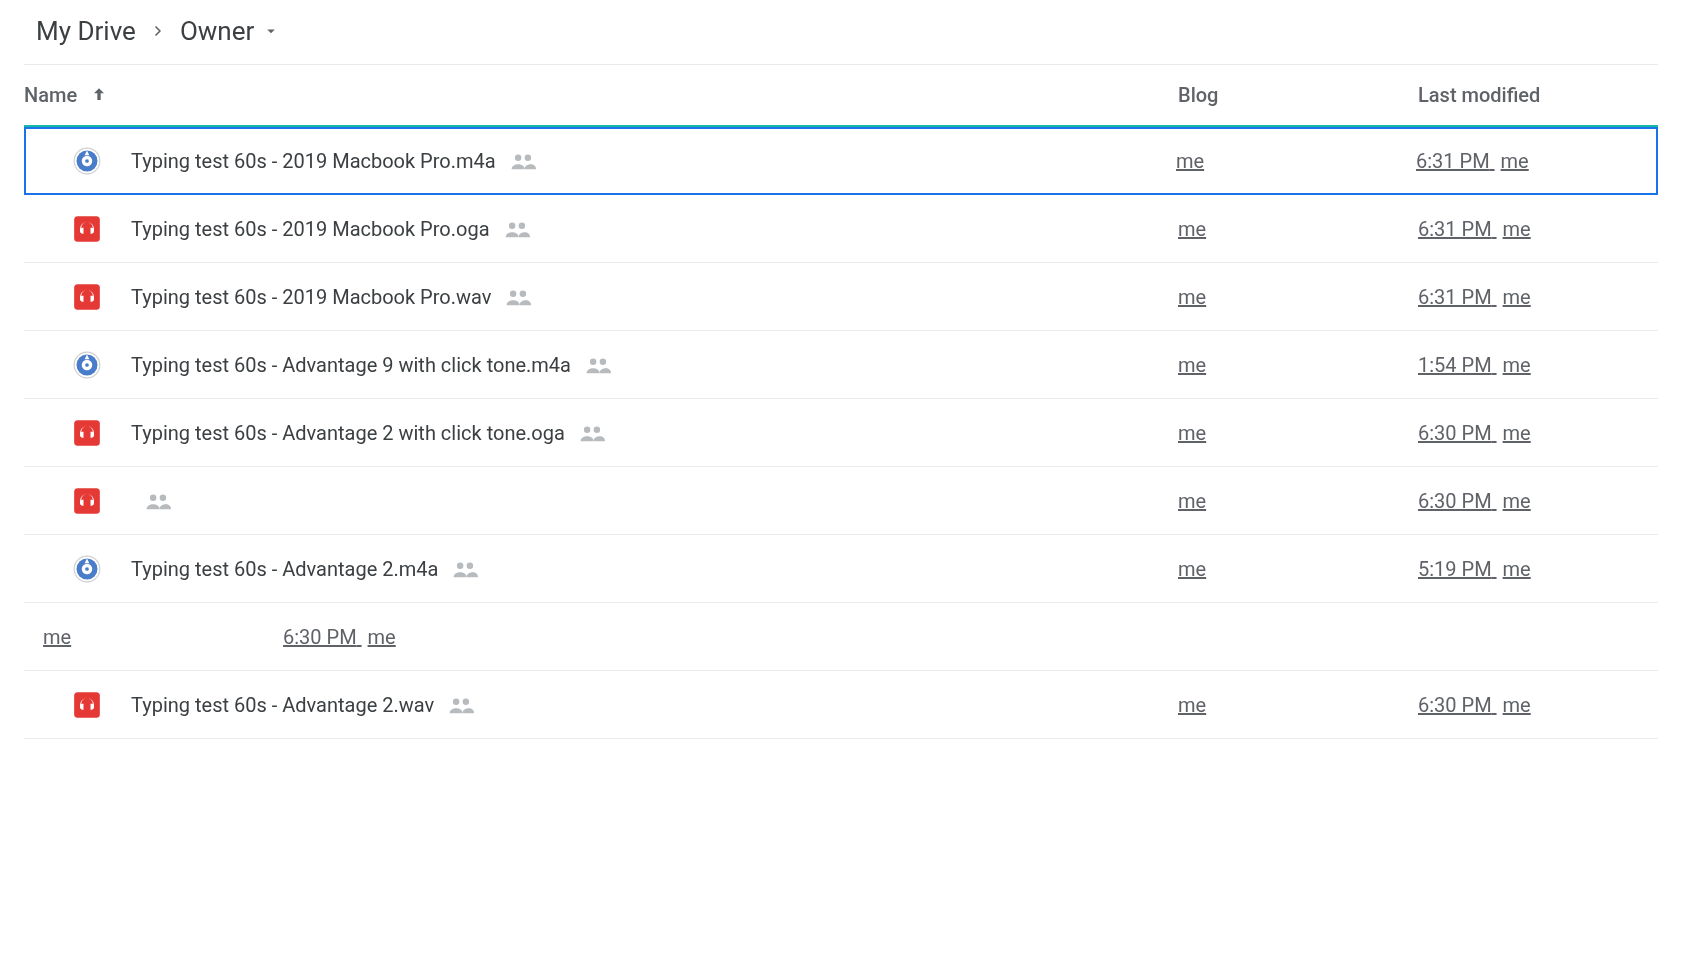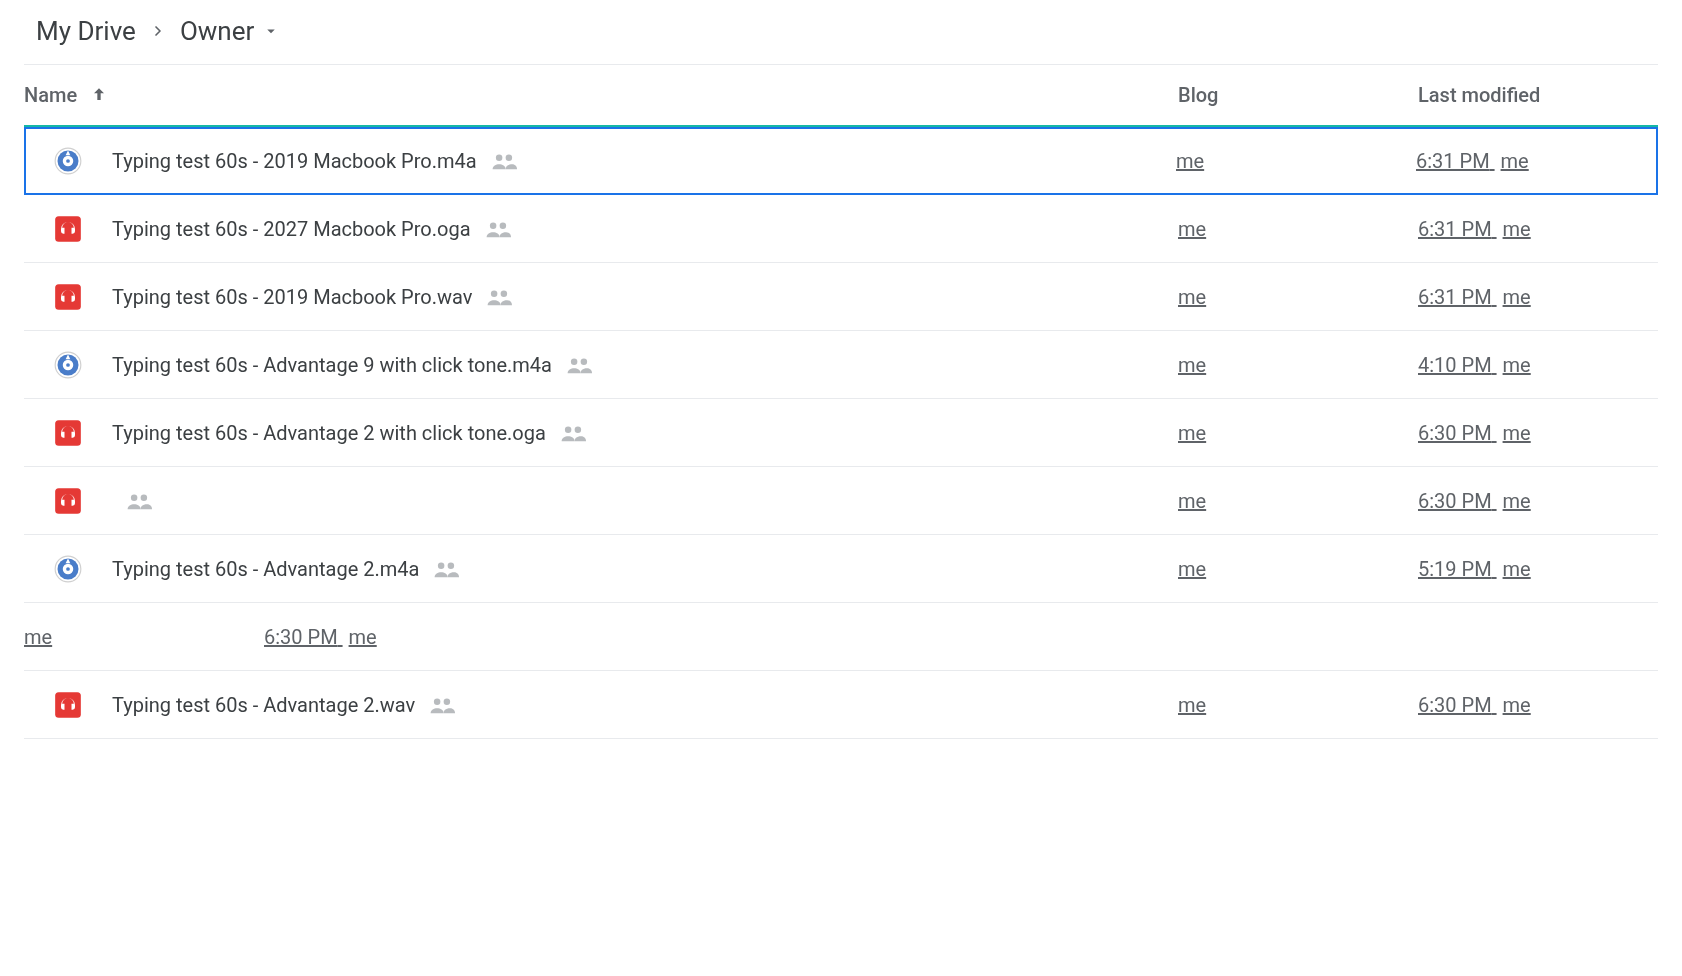--- a/index.html
+++ b/index.html
@@ -53,20 +53,21 @@
   .col-owner { width: 240px; }
   .col-modified { width: 240px; }
   .sort-icon { margin-left: 12px; display: inline-flex; }
   .row {
     display: flex;
     align-items: center;
     height: 68px;
     border-bottom: 1px solid #e8eaed;
     font-size: 20px;
     cursor: pointer;
+    padding-left: 19px;
   }
   .row.selected {
     border: 2px solid #1a73e8;
     background: #fff;
     margin: -1px 0 0 0;
   }
   .file-icon {
     width: 28px;
     height: 28px;
     margin: 0 30px 0 30px;
@@ -154,21 +155,21 @@
         <div class="col-modified dim"><span>6:31 PM</span> <span class="mod-by">me</span></div>
       </div>
       <div class="row">
         <div class="col-name">
           <span class="file-icon">
             <svg width="28" height="28" viewBox="0 0 24 24">
               <rect x="1" y="1" width="22" height="22" rx="3" fill="#e53935"></rect>
               <path d="M12 6a6 6 0 00-6 6v2a2 2 0 002 2h1v-5H7a5 5 0 0110 0h-2v5h1a2 2 0 002-2v-2a6 6 0 00-6-6z" fill="#fff"></path>
             </svg>
           </span>
-          <span class="file-name">Typing test 60s - 2027 Macbook Pro.oga</span>
+          <span class="file-name">Typing test 60s - 2019 Macbook Pro.oga</span>
           <span class="shared-icon">
             <svg width="26" height="18" viewBox="0 0 32 20" fill="#b8bbbe">
               <circle cx="10" cy="6" r="4"></circle>
               <circle cx="22" cy="6" r="4"></circle>
               <path d="M2 20c0-4 4-6 8-6s8 2 8 6z"></path>
               <path d="M18 20c0-3 2-6 8-6 4 0 6 3 6 6z"></path>
             </svg>
           </span>
         </div>
         <div class="col-owner dim">me</div>
@@ -210,21 +211,21 @@
           <span class="shared-icon">
             <svg width="26" height="18" viewBox="0 0 32 20" fill="#b8bbbe">
               <circle cx="10" cy="6" r="4"></circle>
               <circle cx="22" cy="6" r="4"></circle>
               <path d="M2 20c0-4 4-6 8-6s8 2 8 6z"></path>
               <path d="M18 20c0-3 2-6 8-6 4 0 6 3 6 6z"></path>
             </svg>
           </span>
         </div>
         <div class="col-owner dim">me</div>
-        <div class="col-modified dim"><span>4:10 PM</span> <span class="mod-by">me</span></div>
+        <div class="col-modified dim"><span>1:54 PM</span> <span class="mod-by">me</span></div>
       </div>
       <div class="row">
         <div class="col-name">
           <span class="file-icon">
             <svg width="28" height="28" viewBox="0 0 24 24">
               <rect x="1" y="1" width="22" height="22" rx="3" fill="#e53935"></rect>
               <path d="M12 6a6 6 0 00-6 6v2a2 2 0 002 2h1v-5H7a5 5 0 0110 0h-2v5h1a2 2 0 002-2v-2a6 6 0 00-6-6z" fill="#fff"></path>
             </svg>
           </span>
           <span class="file-name">Typing test 60s - Advantage 2 with click tone.oga</span>

